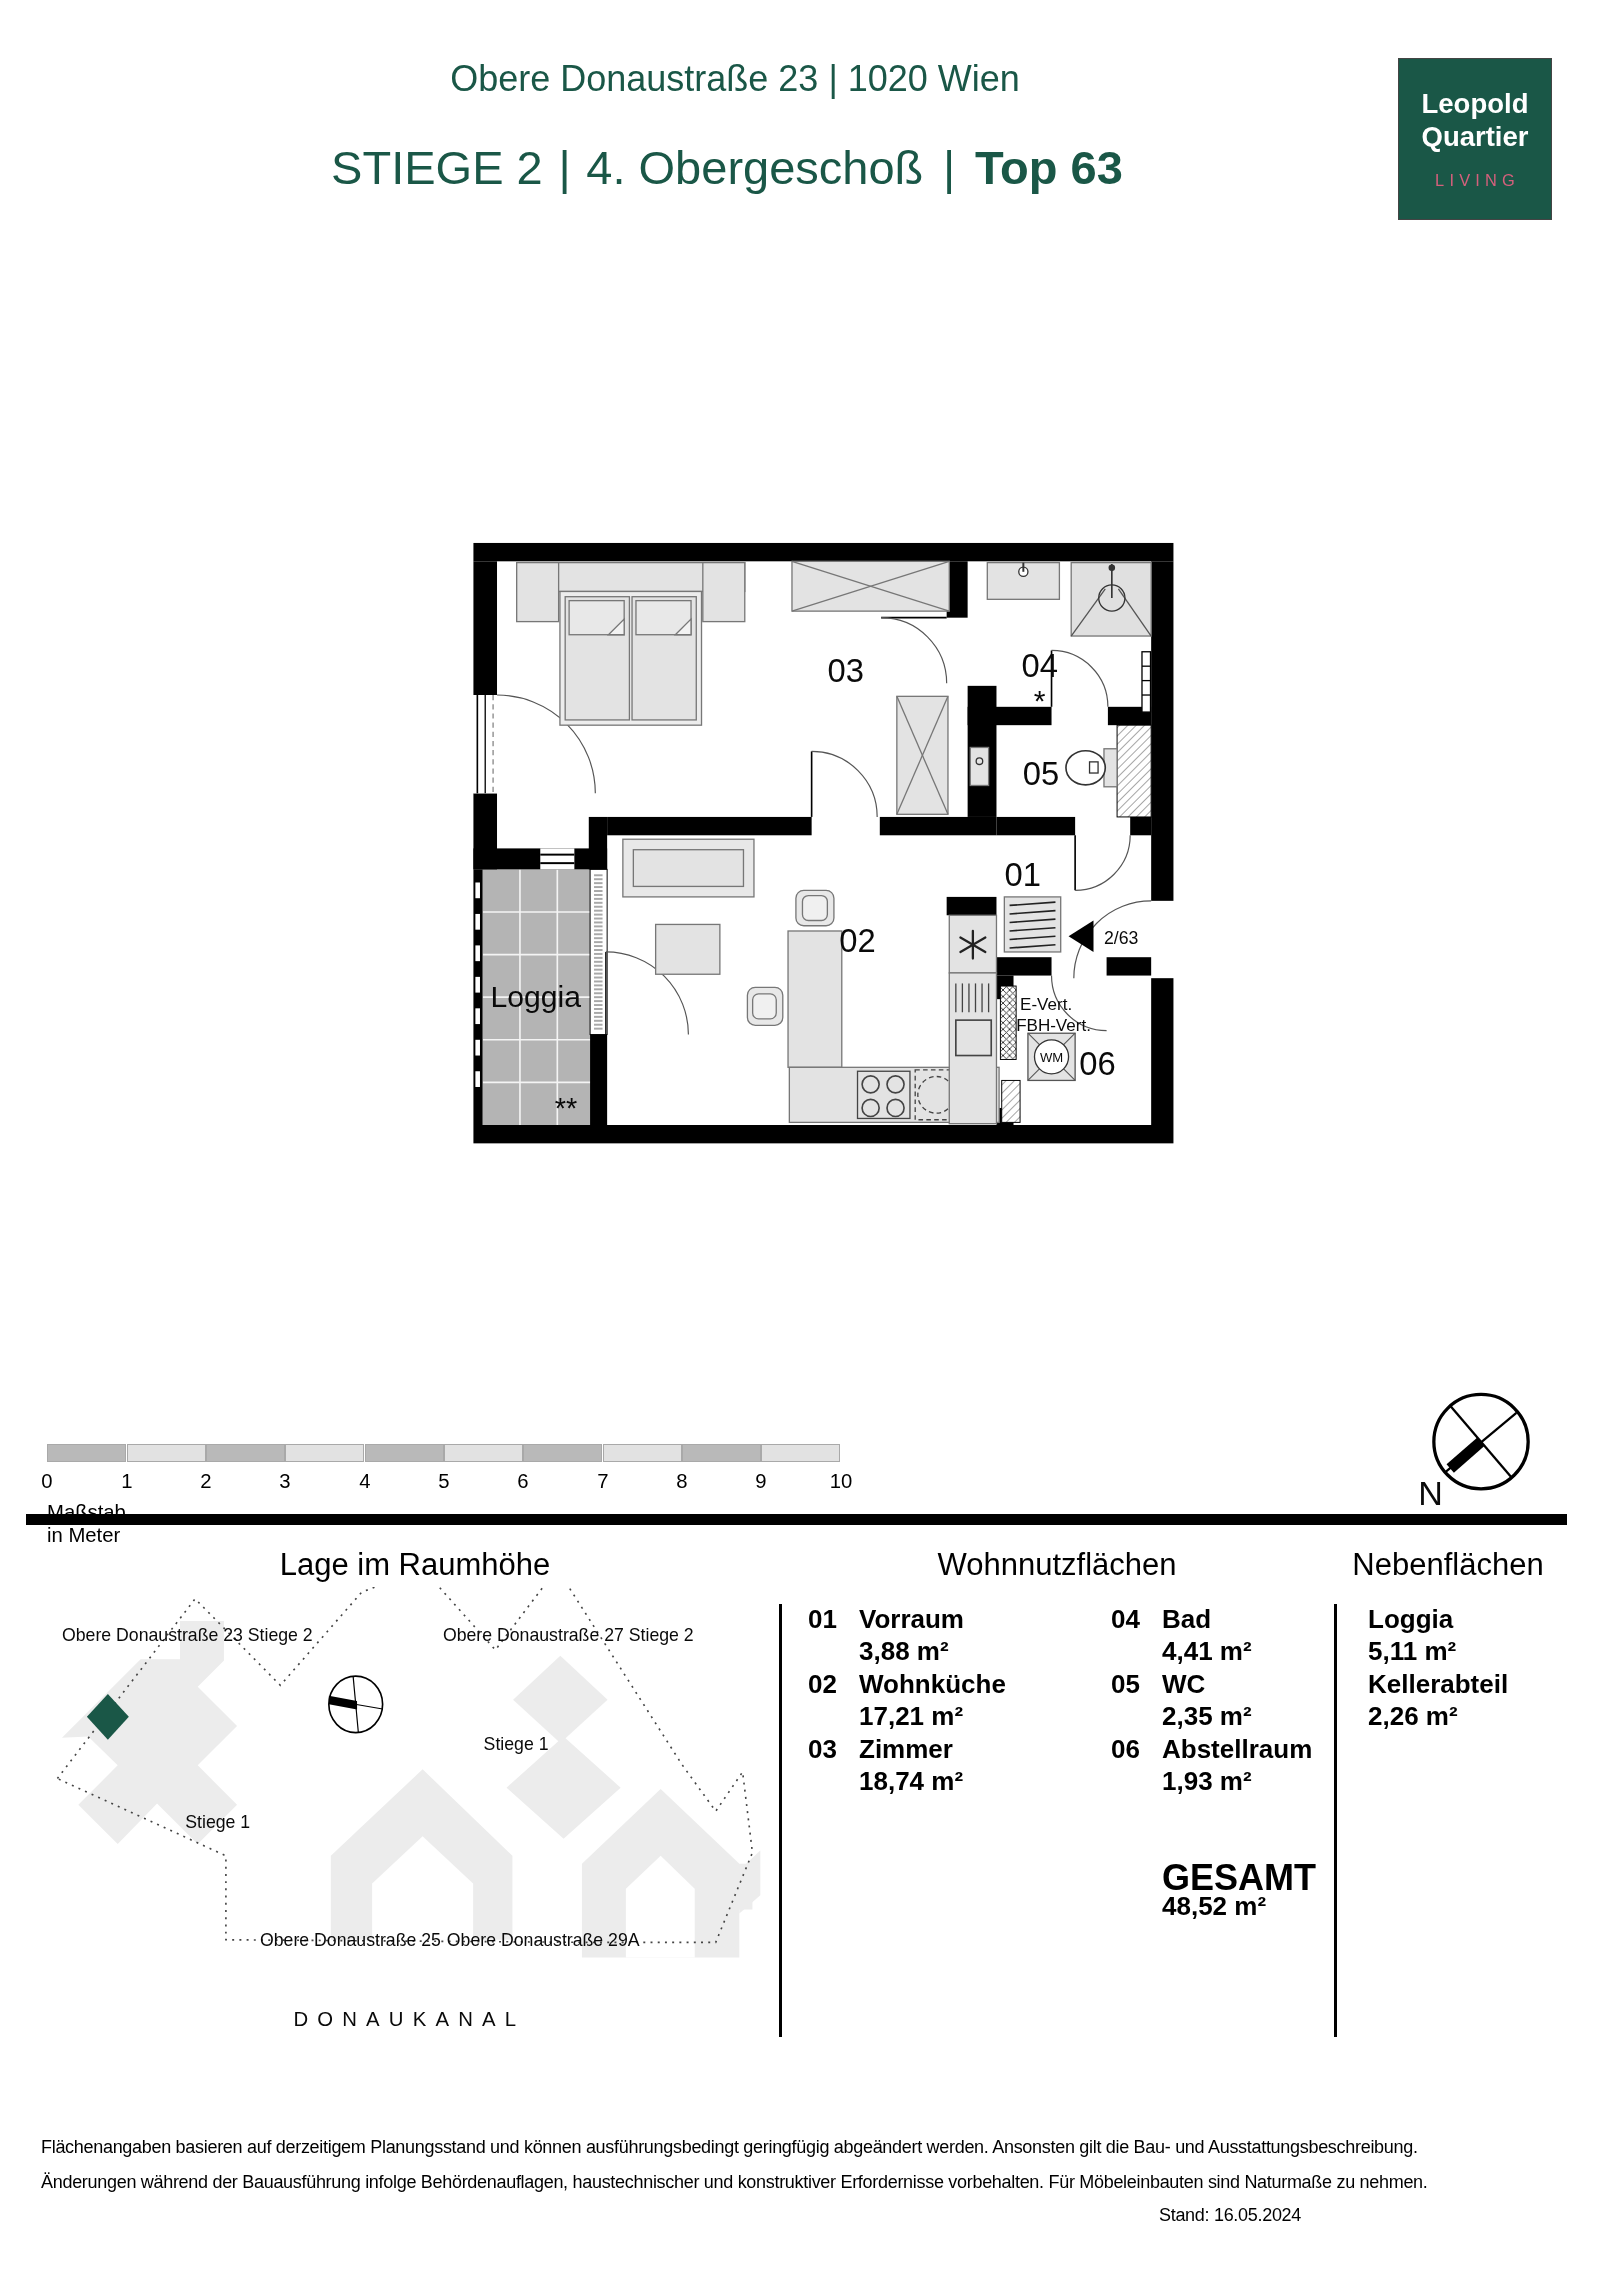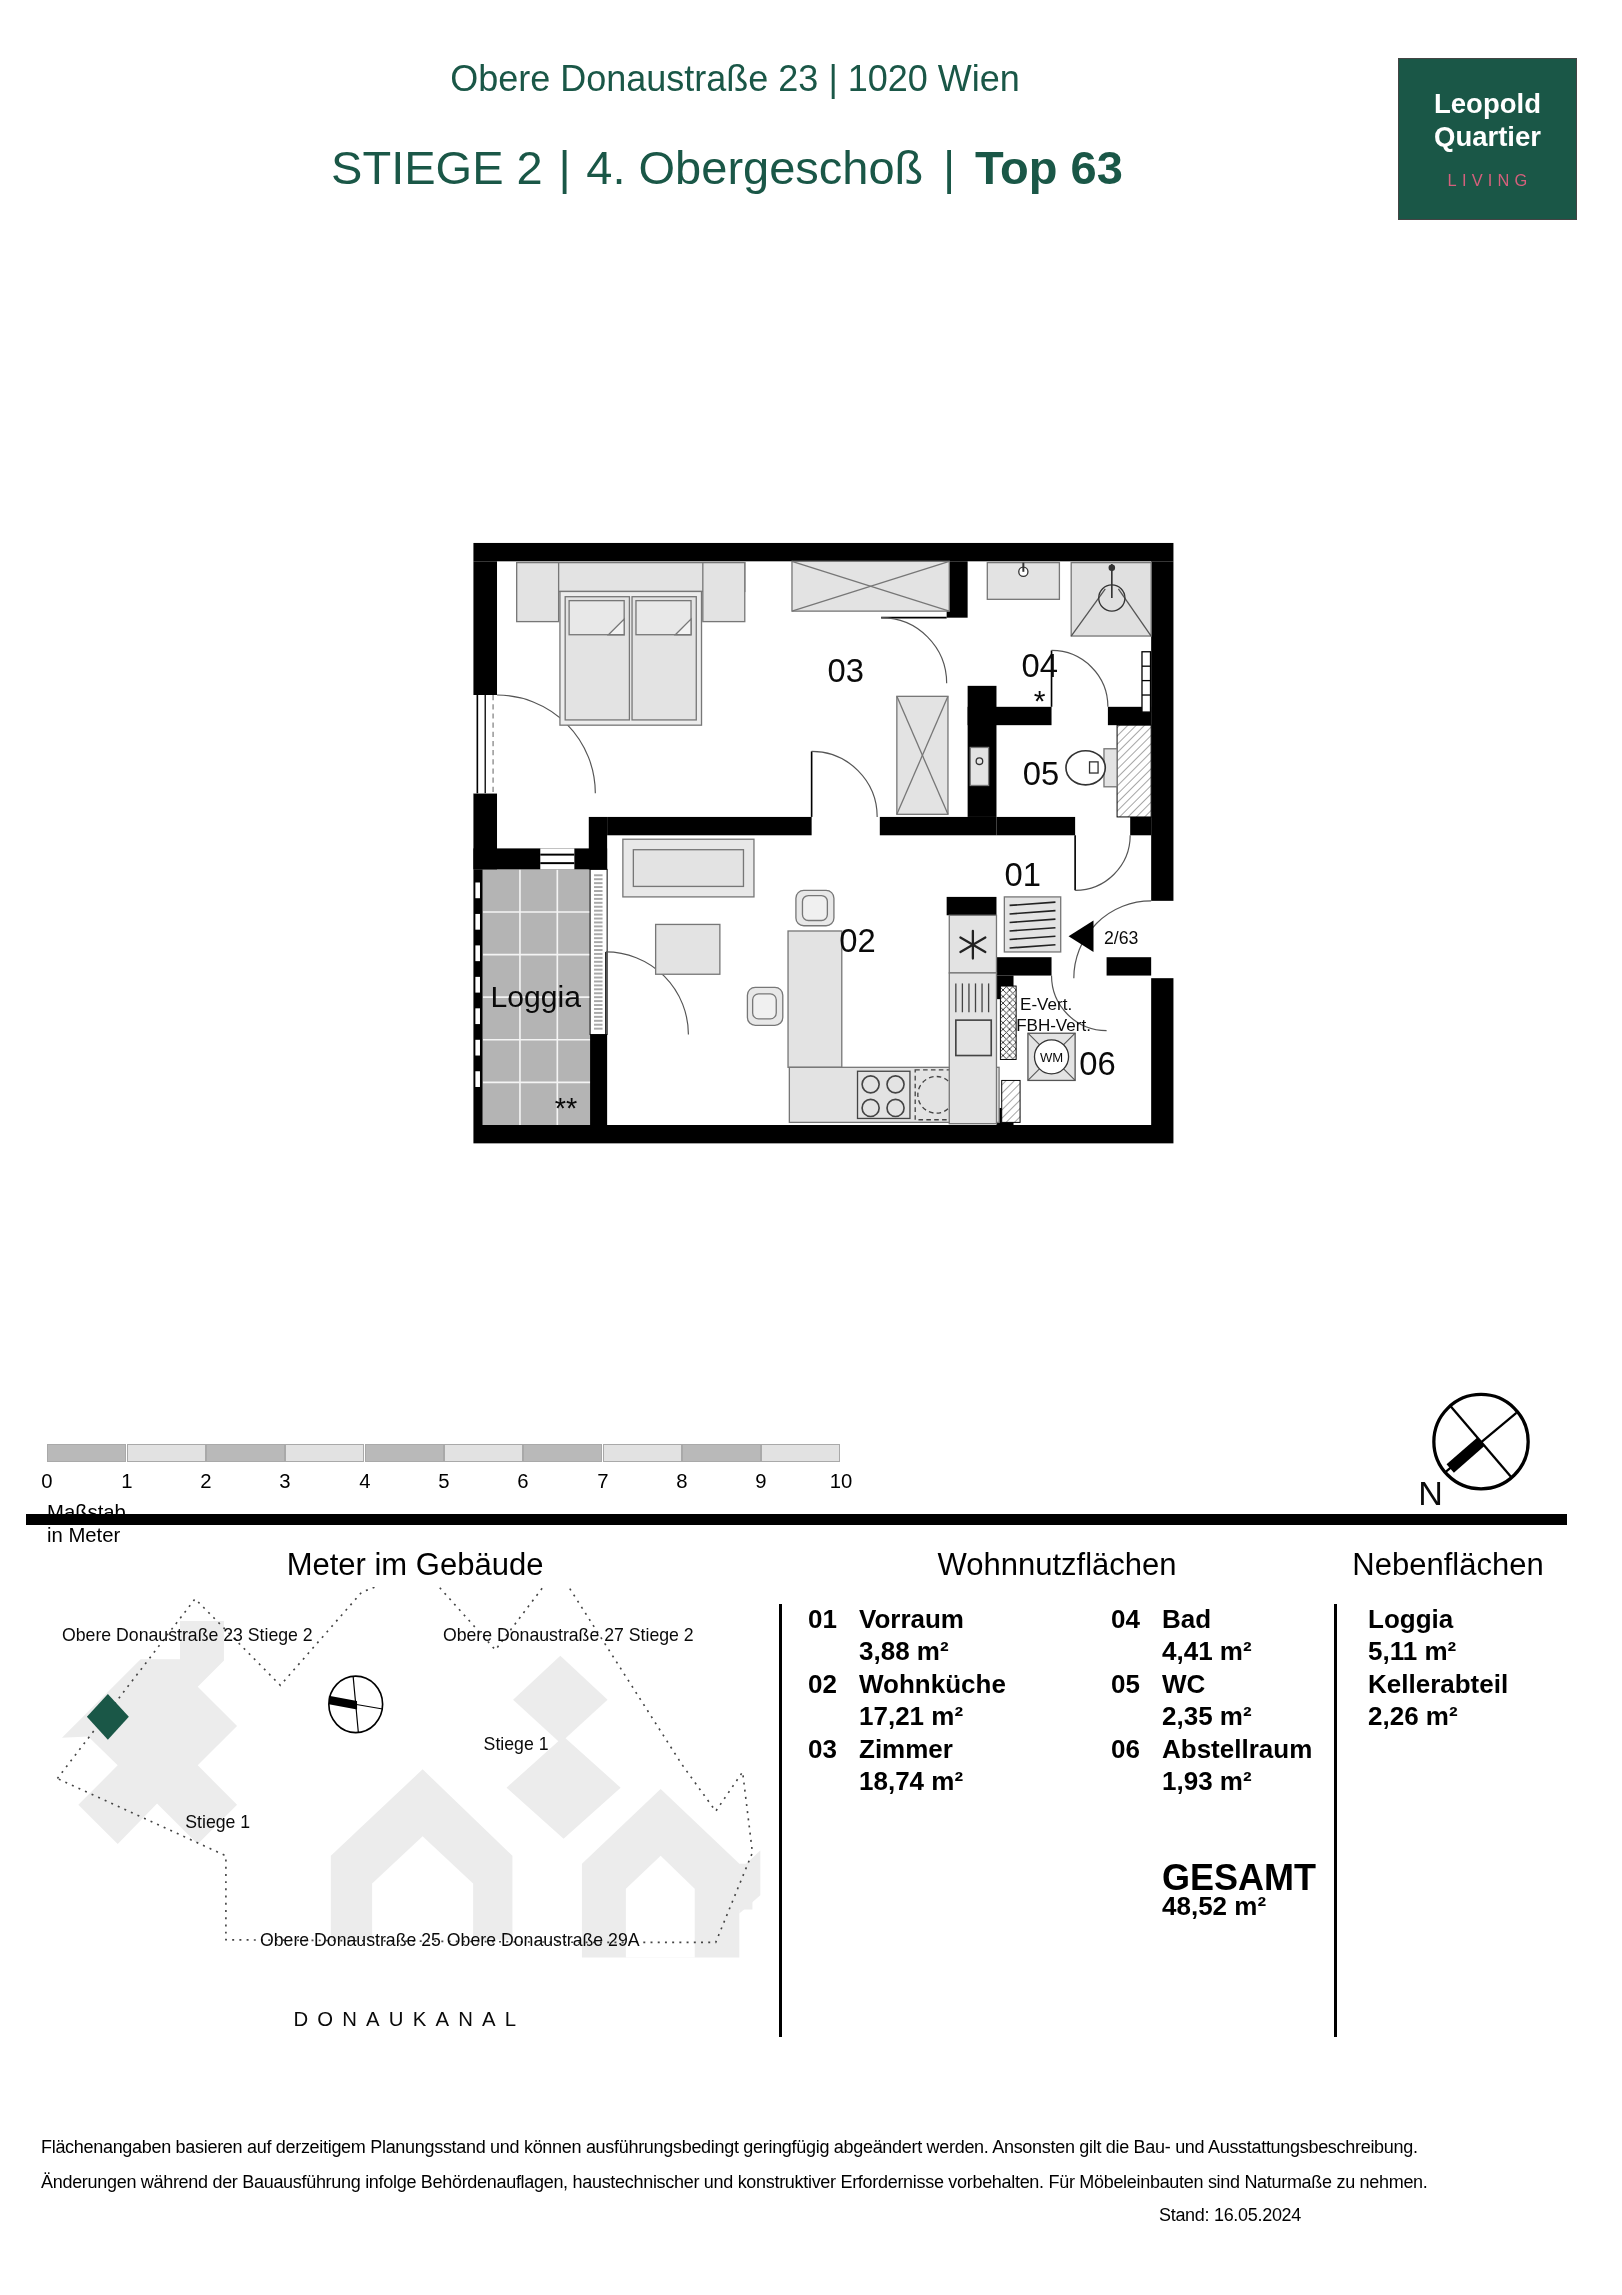--- a/index.html
+++ b/index.html
@@ -6,21 +6,21 @@
   .page{position:relative;width:1623px;height:2295px;background:#fff;overflow:hidden;
         font-family:"Liberation Sans",sans-serif;color:#000;}
   
   .hdr1{position:absolute;left:735px;top:58px;transform:translateX(-50%);
         font-size:36px;color:var(--brand-green);white-space:nowrap;}
   .hdr2{position:absolute;left:727px;top:140px;transform:translateX(-50%);
         font-size:47px;color:var(--brand-green);white-space:nowrap;}
   .hdr2 .sep{margin:0 15.7px;font-weight:400;}
   .hdr2 .sep2{margin:0 19.7px;font-weight:400;}
   .hdr2 .topnum{font-weight:700;}
-  .logo{position:absolute;left:1398px;top:58px;width:179px;height:162px;
+  .logo{position:absolute;left:1398px;top:58px;width:154px;height:162px;
         background:var(--brand-green);border:0.7px solid #444;box-sizing:border-box;
         display:flex;flex-direction:column;align-items:center;justify-content:center;}
   .logo .lname{color:#fff;font-weight:700;font-size:27.5px;line-height:1.17;text-align:center;}
   .logo .ltag{color:var(--accent-pink);font-size:16.4px;letter-spacing:5.2px;margin-top:17.7px;text-align:center;text-indent:5.2px;}
   
   .scalebar{position:absolute;left:0;top:0;}
   .sb-seg{position:absolute;top:1444px;height:18.4px;width:79px;box-sizing:border-box;border:0.7px solid #a9a9a9;}
   .sb-dark{background:#b9b9b9;} .sb-light{background:#e2e2e2;}
   .sb-tick{position:absolute;top:1470px;transform:translateX(-50%);font-size:20.3px;}
   .sb-caption{position:absolute;left:47px;top:1501px;font-size:20.3px;}
@@ -349,21 +349,21 @@
     <line x1="2210" y1="2142" x2="2304" y2="2252" stroke="#000" stroke-width="3.5"></line>
     <line x1="2312" y1="2154" x2="2204" y2="2244" stroke="#000" stroke-width="3.5"></line>
     <line x1="2258" y1="2198" x2="2211" y2="2239" stroke="#000" stroke-width="17"></line>
     <text x="2162" y="2295" font-size="52">N</text>
   </svg>
 
   <div class="rule"></div>
   <div class="vdiv" style="left:779px"></div>
   <div class="vdiv" style="left:1334px"></div>
 
-  <div class="sec-title" style="left:415px;top:1547px">Meter im Gebäude</div>
+  <div class="sec-title" style="left:415px;top:1547px">Lage im Raumhöhe</div>
   <div class="sec-title" style="left:1057px;top:1547px">Wohnnutzflächen</div>
   <div class="sec-title" style="left:1448px;top:1547px">Nebenflächen</div>
 
   <svg style="left:39px;top:1587px;width:741px;height:459px" viewBox="60 2420 1130 700">
     <g fill="#ececec">
       <path d="M95,2650 L215,2530 L275,2530 L275,2472 L342,2472 L342,2532 L302,2572 L362,2632 L302,2692 L362,2752 L302,2812 L240,2750 L180,2812 L120,2752 L180,2692 L135,2648 Z"></path>
       <polygon points="855,2525 927,2592 855,2658 783,2592"></polygon>
       <polygon points="860,2648 947,2726 860,2804 773,2726"></polygon>
       <path d="M505,2958 L505,2830 L645,2698 L782,2830 L782,2958 Z"></path>
       <path d="M568,2958 L568,2872 L645,2800 L722,2872 L722,2958 Z" fill="#fff"></path>

